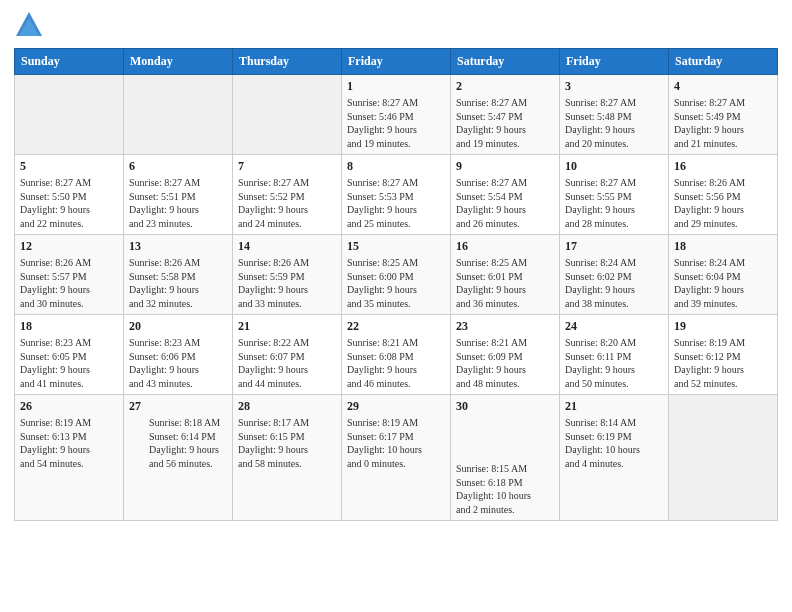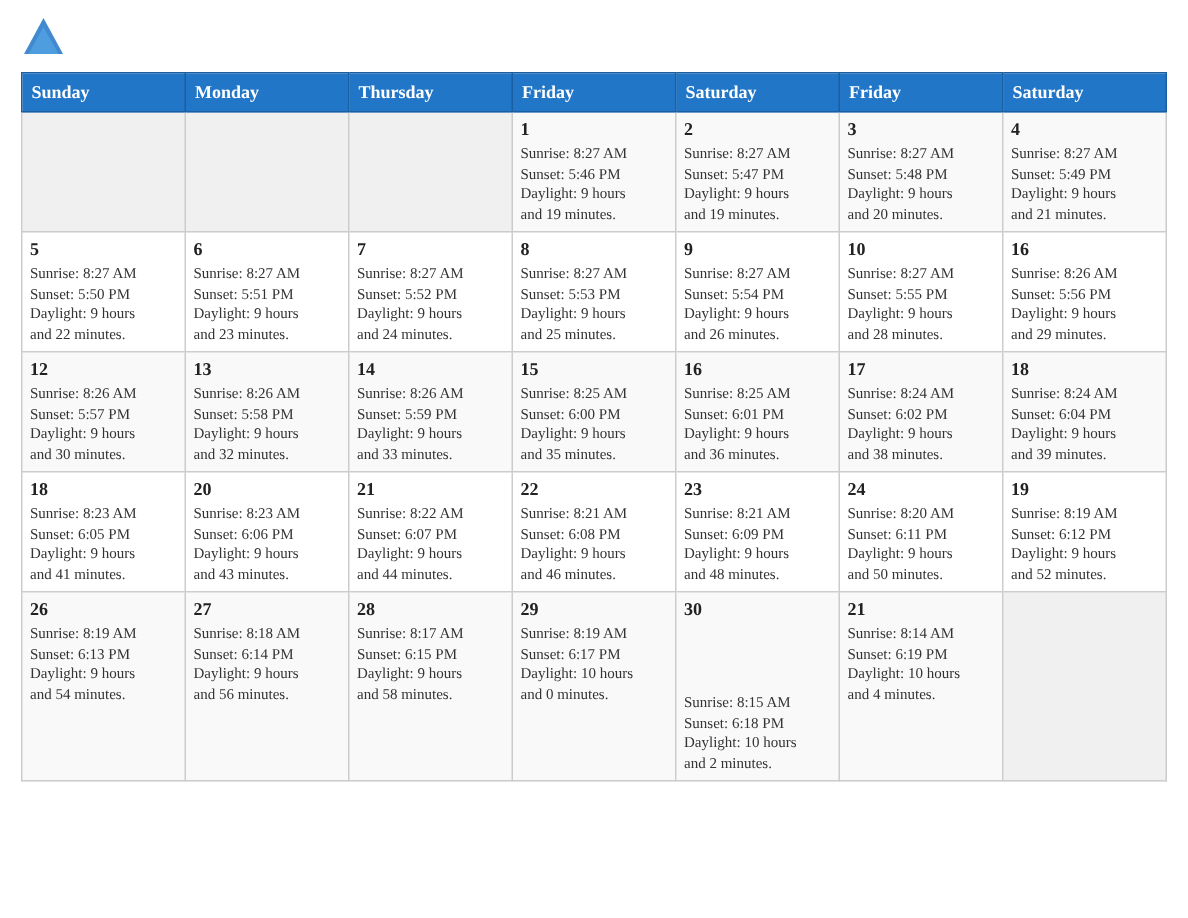--- a/index.html
+++ b/index.html
@@ -326,21 +326,21 @@
         <tr>
           <td>
             <span class="day-number">26</span>
             <div class="day-info" style="white-space: pre-line;">Sunrise: 8:19 AM
 Sunset: 6:13 PM
 Daylight: 9 hours
 and 54 minutes.</div>
           </td>
           <td>
             <span class="day-number">27</span>
-            <div class="day-info" style="white-space: pre-line;">Sunrise: 8:18 AM
+            <div class="day-info" style="white-space: pre-line; margin-left: 20px;">Sunrise: 8:18 AM
 Sunset: 6:14 PM
 Daylight: 9 hours
 and 56 minutes.</div>
           </td>
           <td>
             <span class="day-number">28</span>
             <div class="day-info" style="white-space: pre-line;">Sunrise: 8:17 AM
 Sunset: 6:15 PM
 Daylight: 9 hours
 and 58 minutes.</div>

